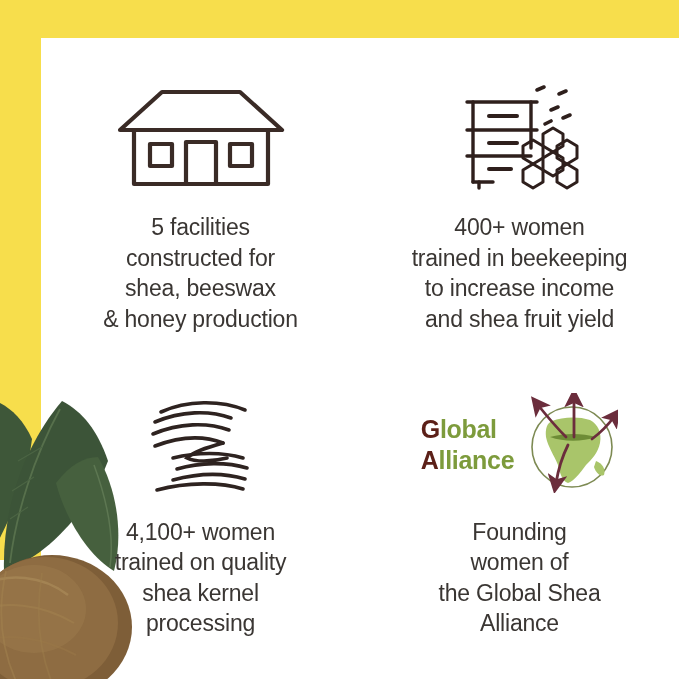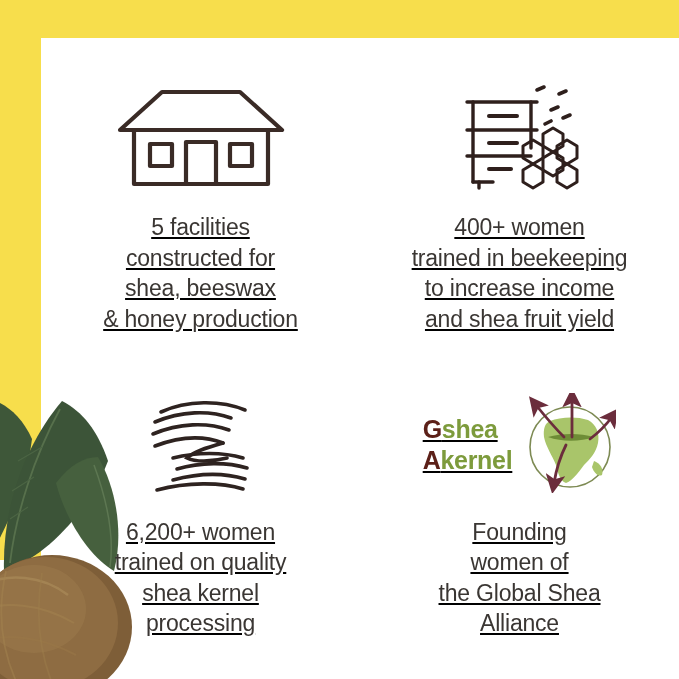--- a/index.html
+++ b/index.html
@@ -37,21 +37,20 @@
   .botanical { position:absolute; left:-10px; top:395px; width:210px; height:290px; z-index:4; }
 
   
   .grid {
     position:absolute; left:41px; top:38px;
     width:638px; height:641px;
     z-index:5;
     display:grid;
     grid-template-columns:1fr 1fr;
     grid-template-rows:1fr 1fr;
-    text-decoration:underline;
   }
   .cell {
     display:flex; flex-direction:column;
     align-items:center; justify-content:flex-start;
     padding-top:40px;
   }
   .cell.r2 { padding-top:28px; }
 
   .icon-wrap {
     height:120px;
@@ -189,35 +188,35 @@
         <path d="M12 50 C 38 40, 62 40, 80 47"></path>
 
         <path d="M80 47 C 62 52, 50 56, 44 62 C 52 66, 68 66, 84 62"></path>
 
         <path d="M30 62 C 54 56, 80 56, 100 62"></path>
         <path d="M34 73 C 58 66, 84 66, 104 72"></path>
         <path d="M30 84 C 56 77, 82 77, 102 83"></path>
         <path d="M14 94 C 44 86, 78 86, 100 93"></path>
       </svg>
     </div>
-    <div class="stat-text">6,200+ women
+    <div class="stat-text">4,100+ women
 trained on quality
 shea kernel
 processing</div>
   </div>
 
   <div class="cell r2">
     <div class="icon-wrap">
       <div class="gsa-logo">
         <div class="gsa-words">
           <div>
-            <span class="ini">G</span><span class="rest">shea</span>
+            <span class="ini">G</span><span class="rest">lobal</span>
           </div>
           <div>
-            <span class="ini">A</span><span class="rest">kernel</span>
+            <span class="ini">A</span><span class="rest">lliance</span>
           </div>
         </div>
         <div class="gsa-globe">
           <svg width="102" height="100" viewBox="0 0 102 100" xmlns="http://www.w3.org/2000/svg">
             <defs>
               <marker id="ah" markerWidth="7" markerHeight="7" refX="3" refY="3.5" orient="auto" markerUnits="strokeWidth">
                 <path d="M0,0 L7,3.5 L0,7 L1.6,3.5 Z" fill="#6B2D3C"></path>
               </marker>
             </defs>
 

